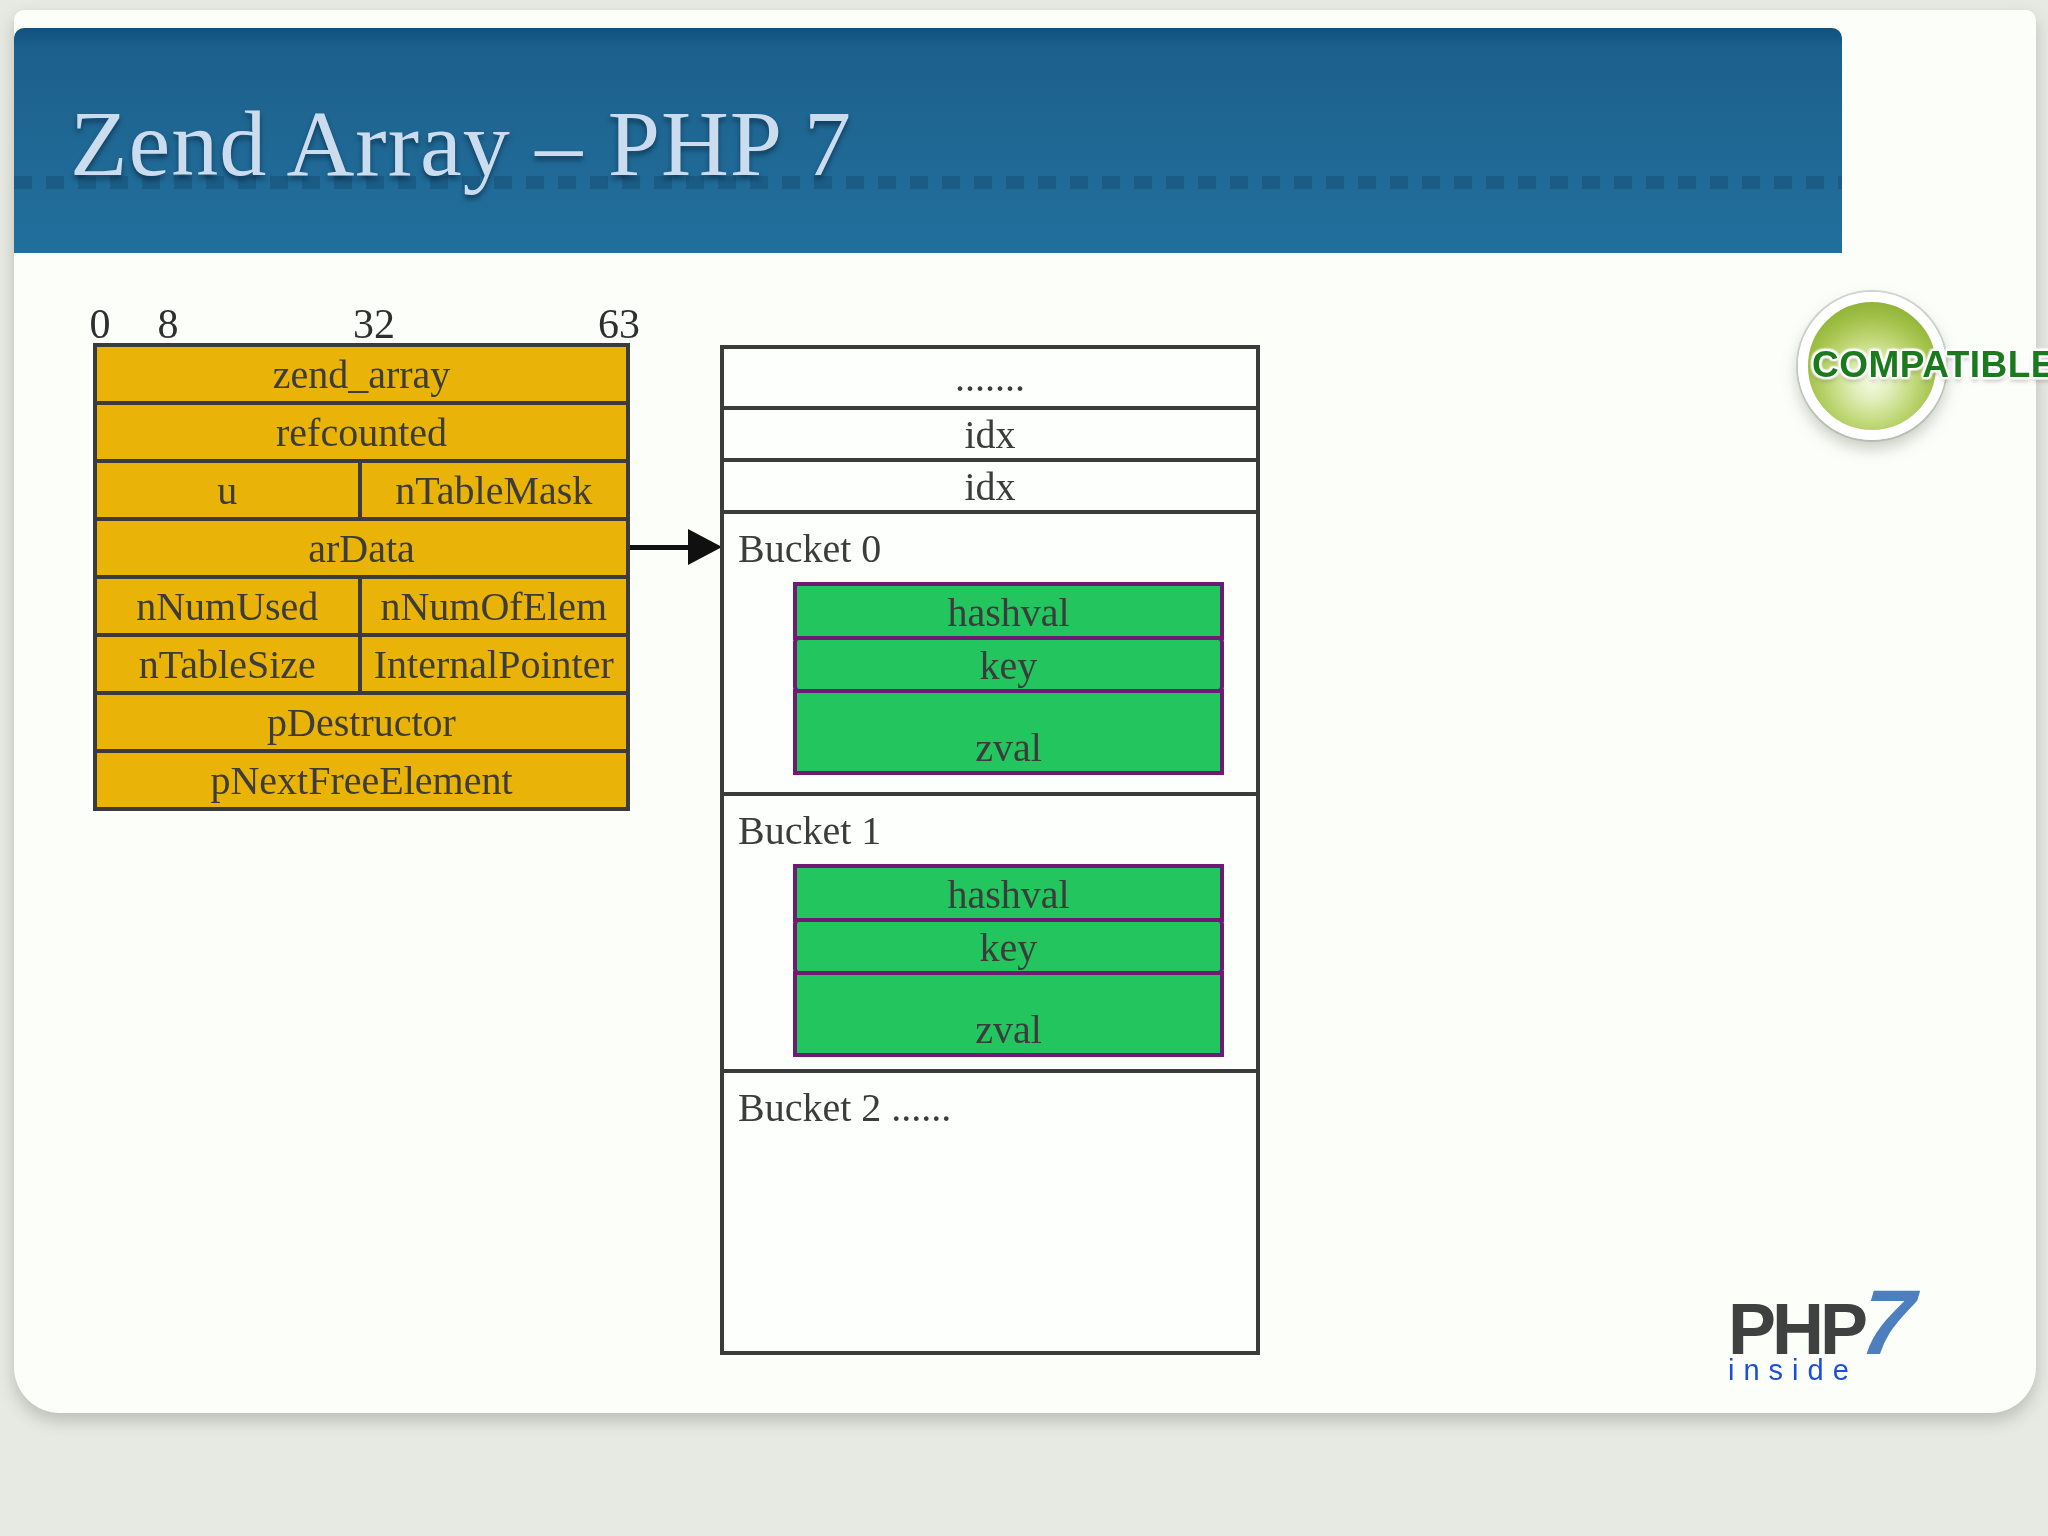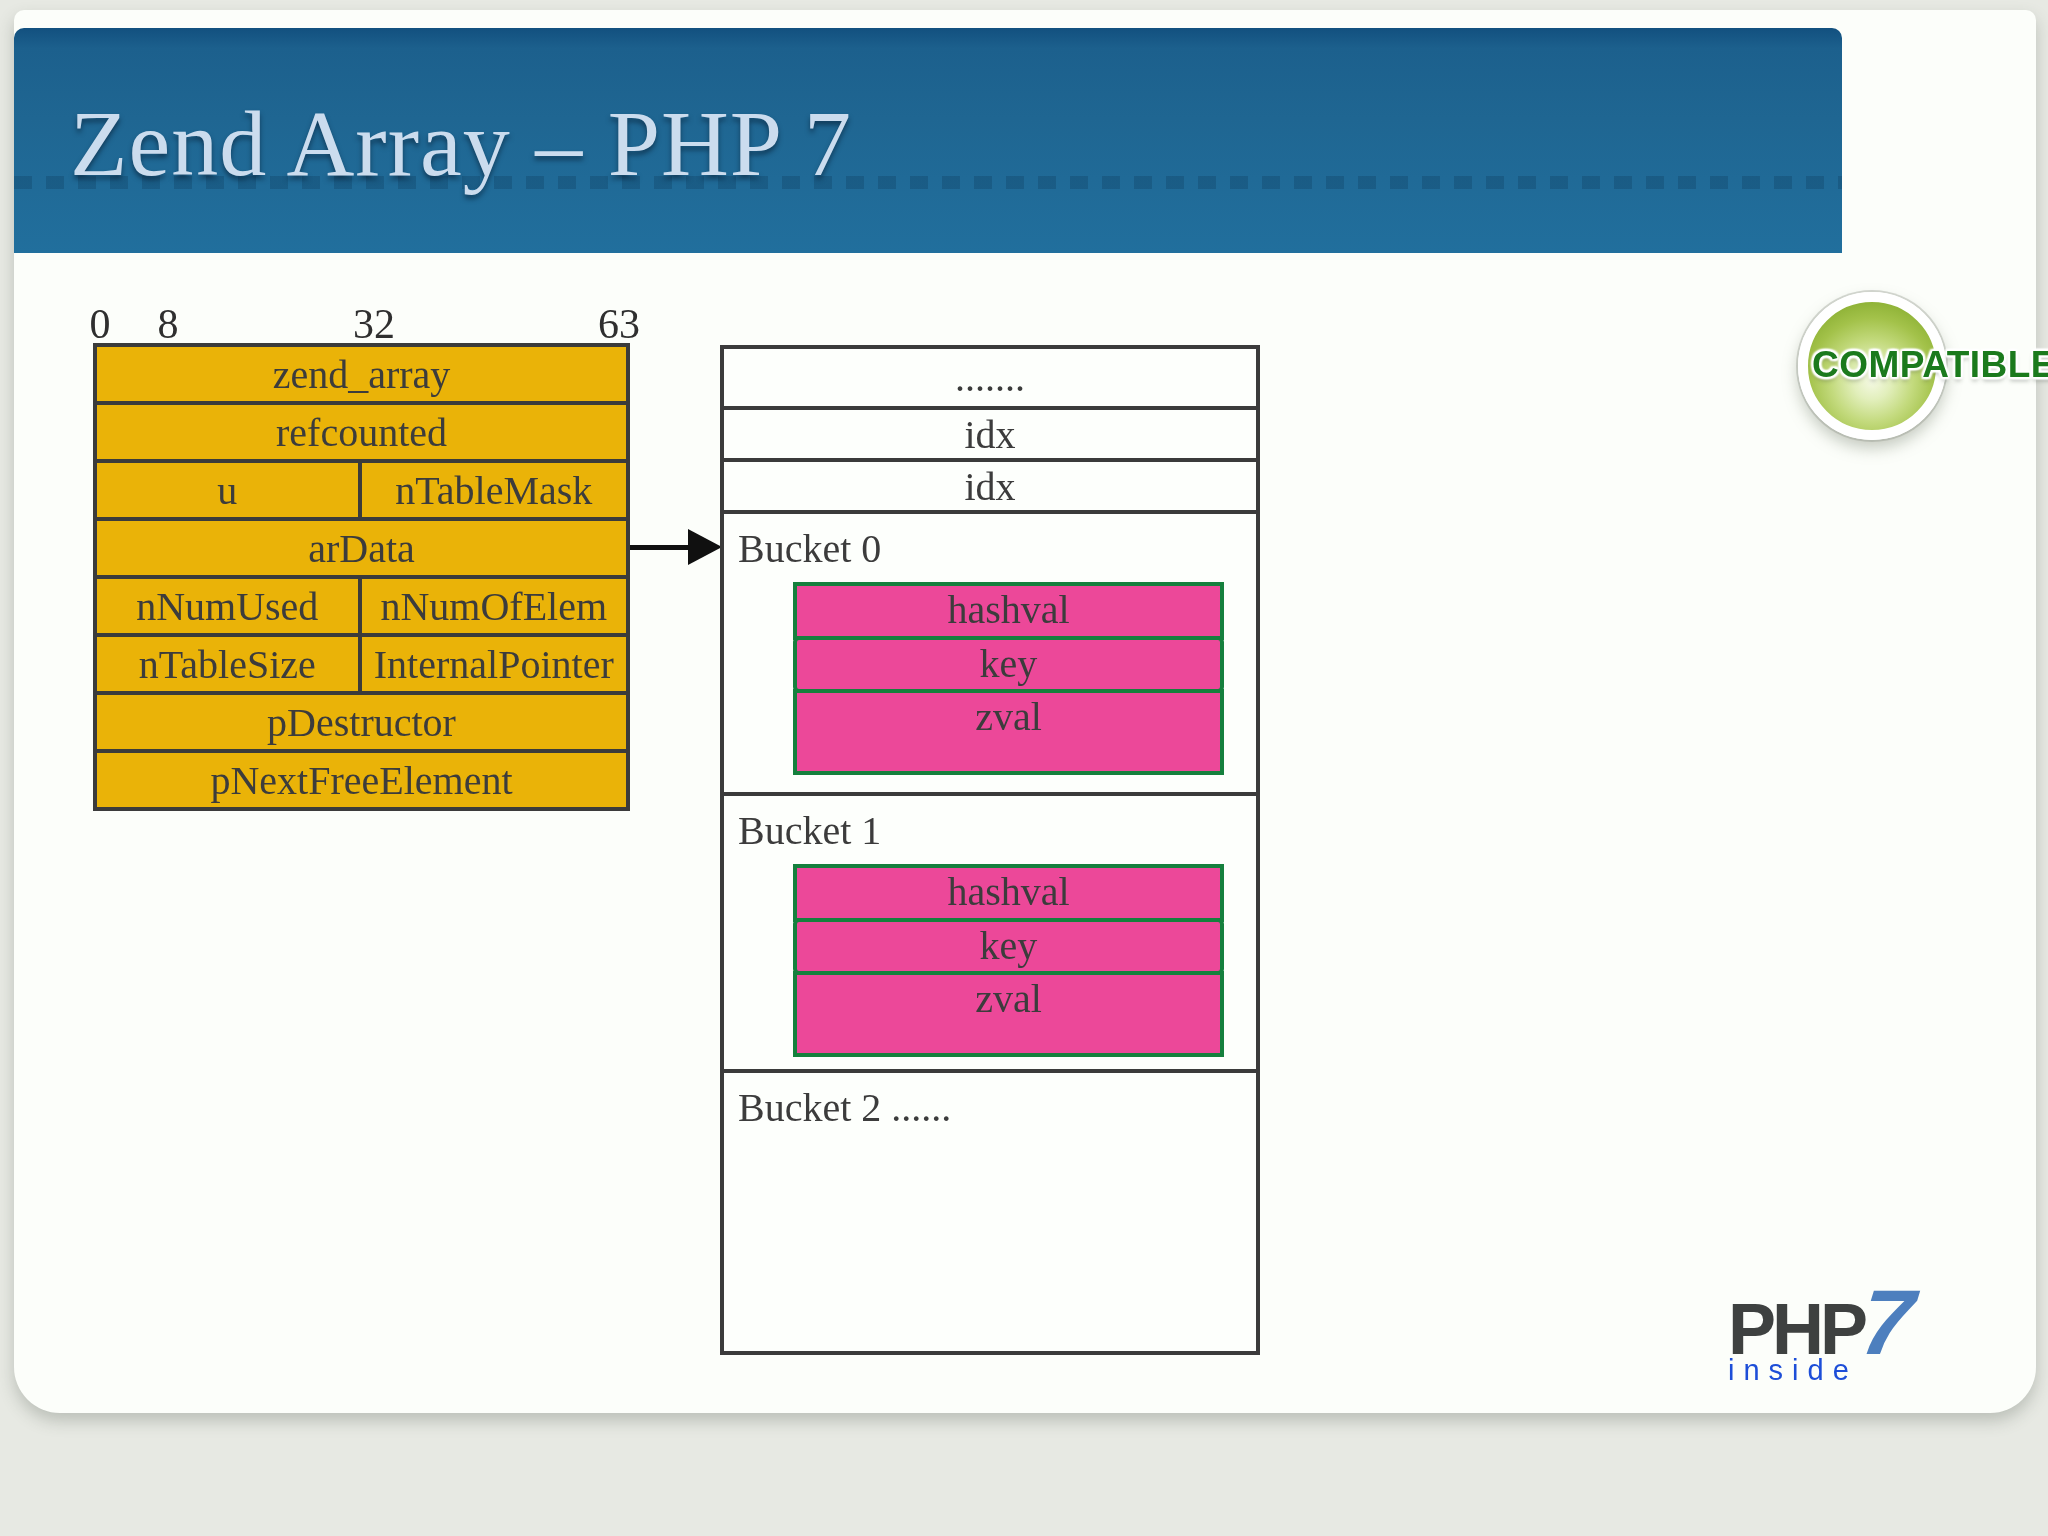--- a/index.html
+++ b/index.html
@@ -73,22 +73,22 @@
   .bucket{box-sizing:border-box;border-top:4px solid #3b3b3b;position:relative;}
   .bucket.b0{height:282px;}
   .bucket.b1{height:277px;}
   .bucket.b2{flex:1 1 auto;}
   .bucket-label{
     height:68px;display:flex;align-items:center;
     padding-left:14px;font-size:40px;color:#3c3c3c;
   }
   .bucket-inner{margin-left:69px;width:431px;}
   .bucket-inner .field{
-    box-sizing:border-box;border:4px solid #15803d;margin-top:-4px;
-    display:flex;align-items:flex-start;justify-content:center;background:#ec4899;
+    box-sizing:border-box;border:4px solid #701a75;margin-top:-4px;
+    display:flex;align-items:flex-end;justify-content:center;background:#22c55e;
   }
   .bucket-inner .field.hashval{height:58px;margin-top:0;}
   .bucket-inner .field.key{height:57px;border-radius:6px;}
   .bucket-inner .field.zval{height:86px;}
   
   .compat-sphere{
     position:absolute;left:1798px;top:292px;width:148px;height:148px;
     box-sizing:border-box;border:10px solid #ffffff;border-radius:50%;
     background:radial-gradient(circle at 50% 62%, #f4f9e3 0%, #e2efbc 18%, #c3da7d 40%, #a3c24a 62%, #8db135 80%, #7fa02c 100%);
     box-shadow:0 0 0 2px rgba(140,145,135,.35),0 8px 16px rgba(110,120,100,.4);

